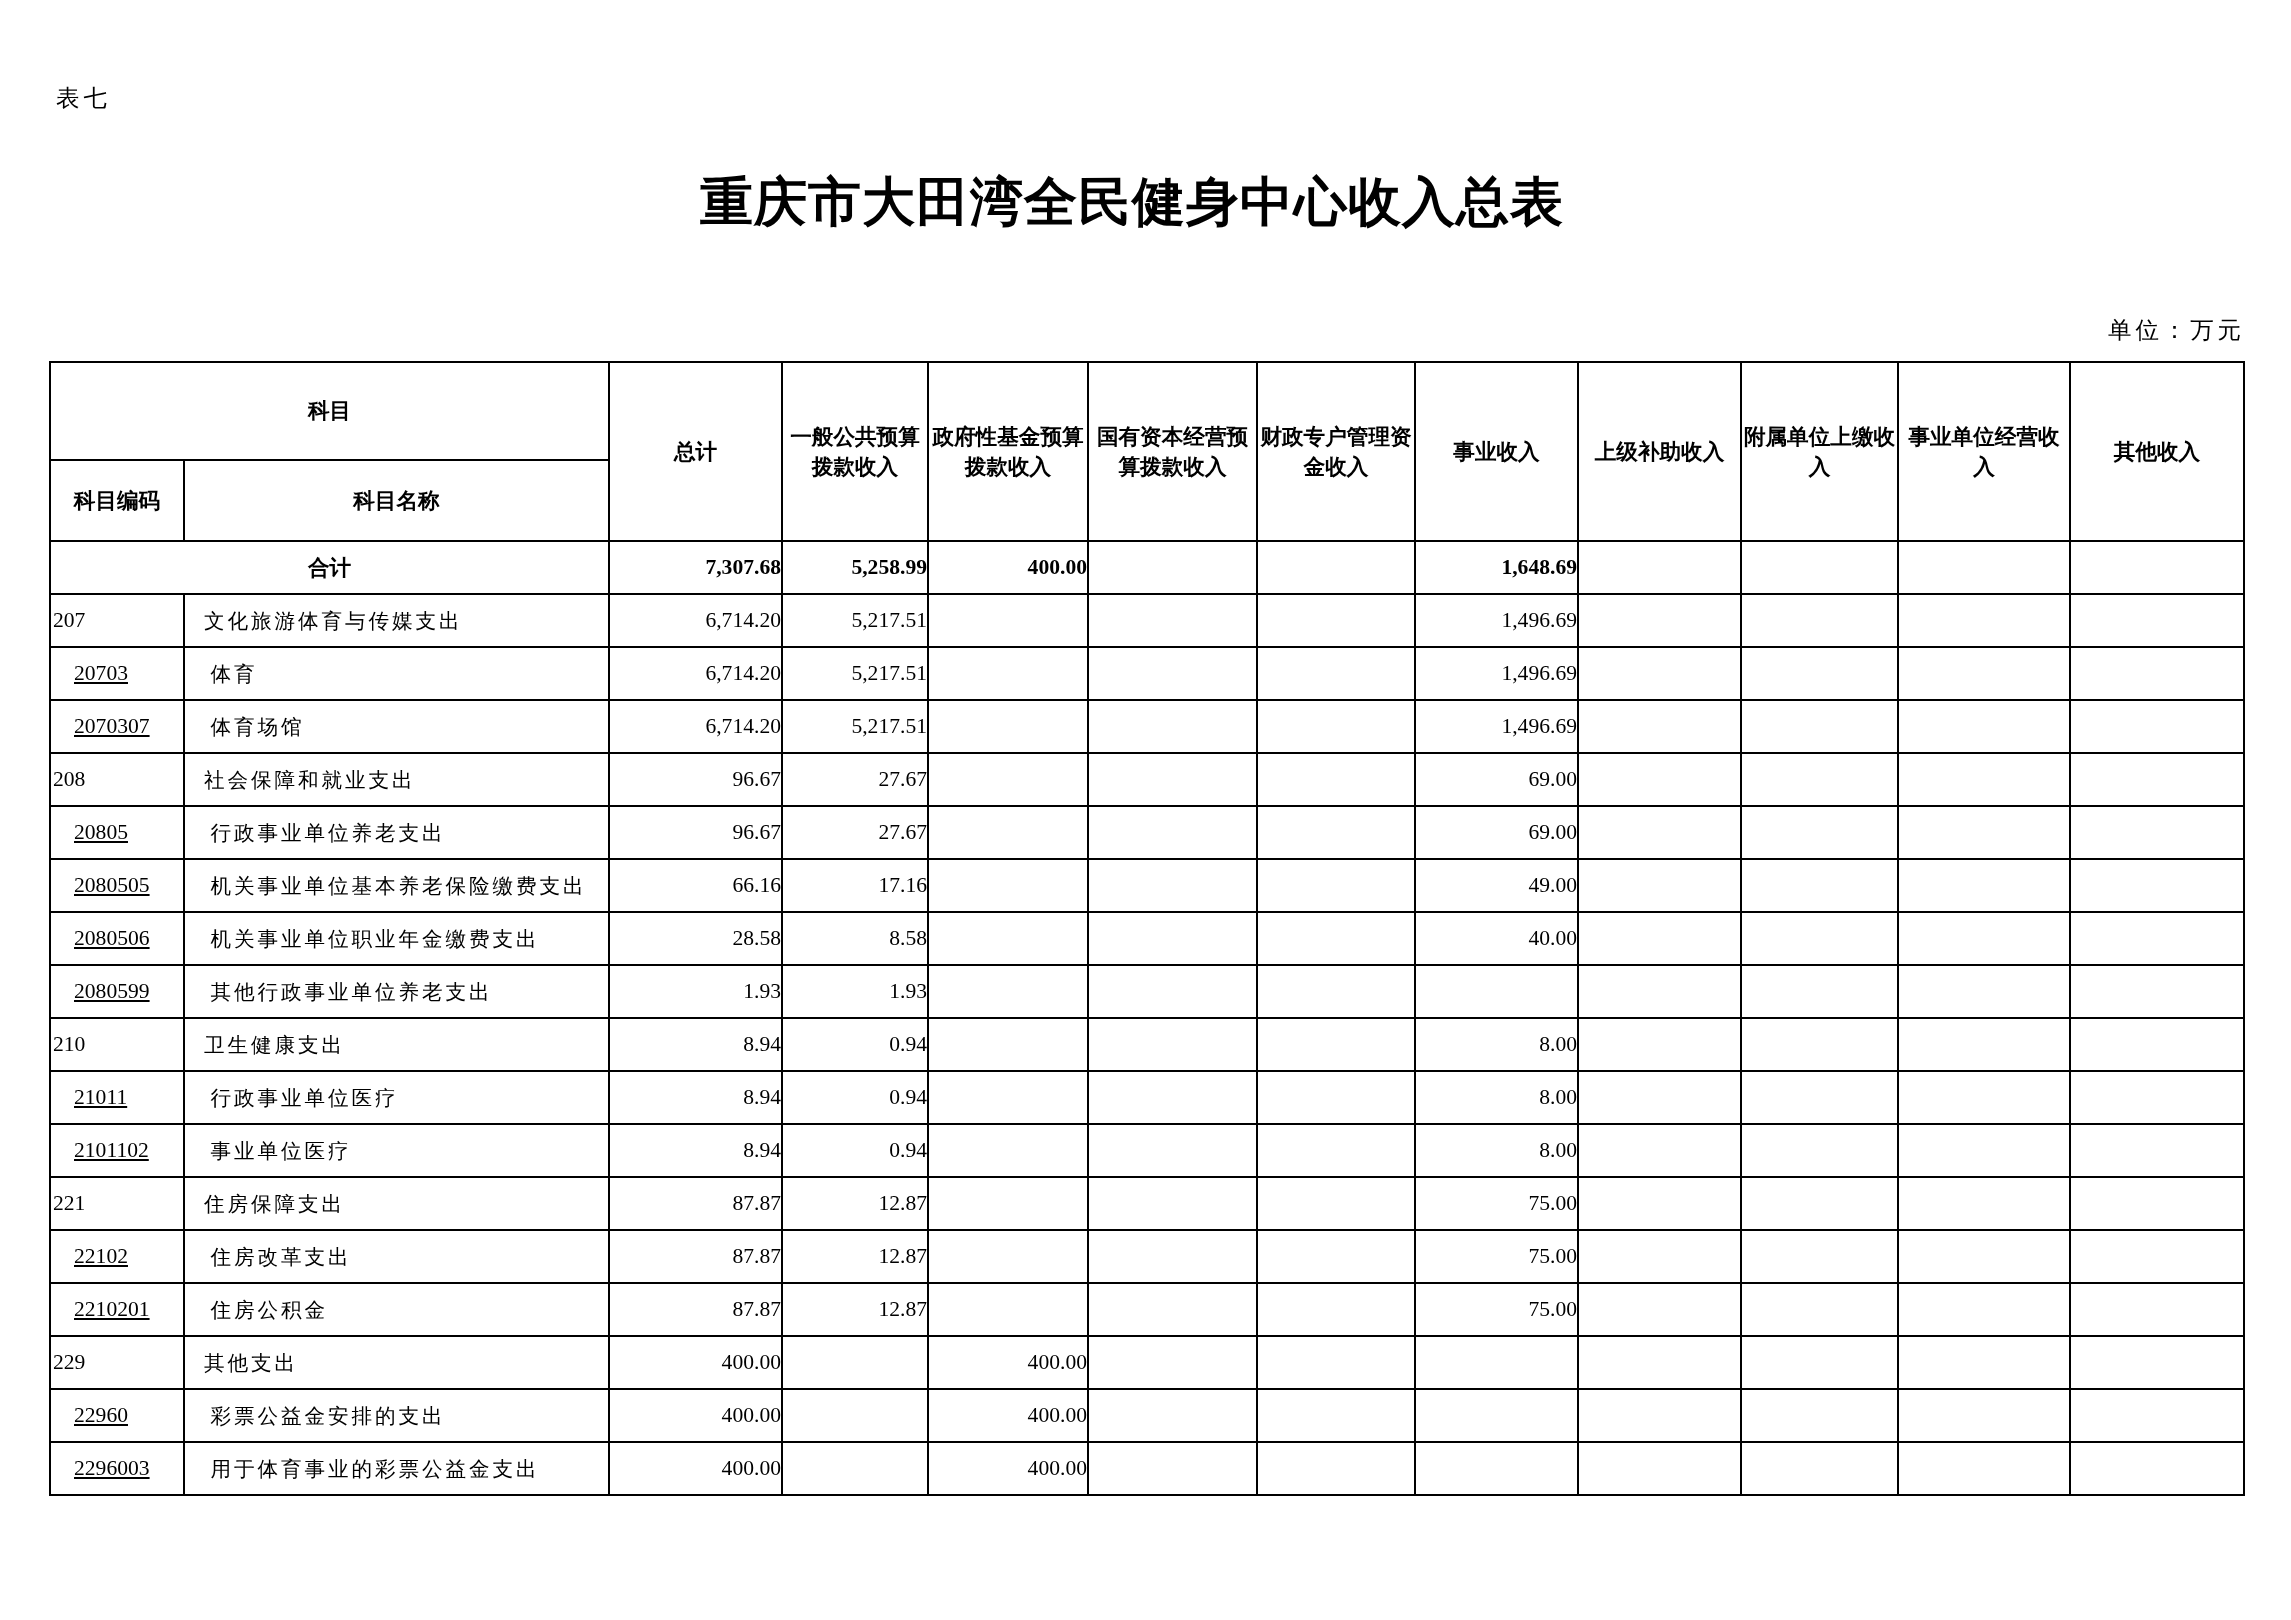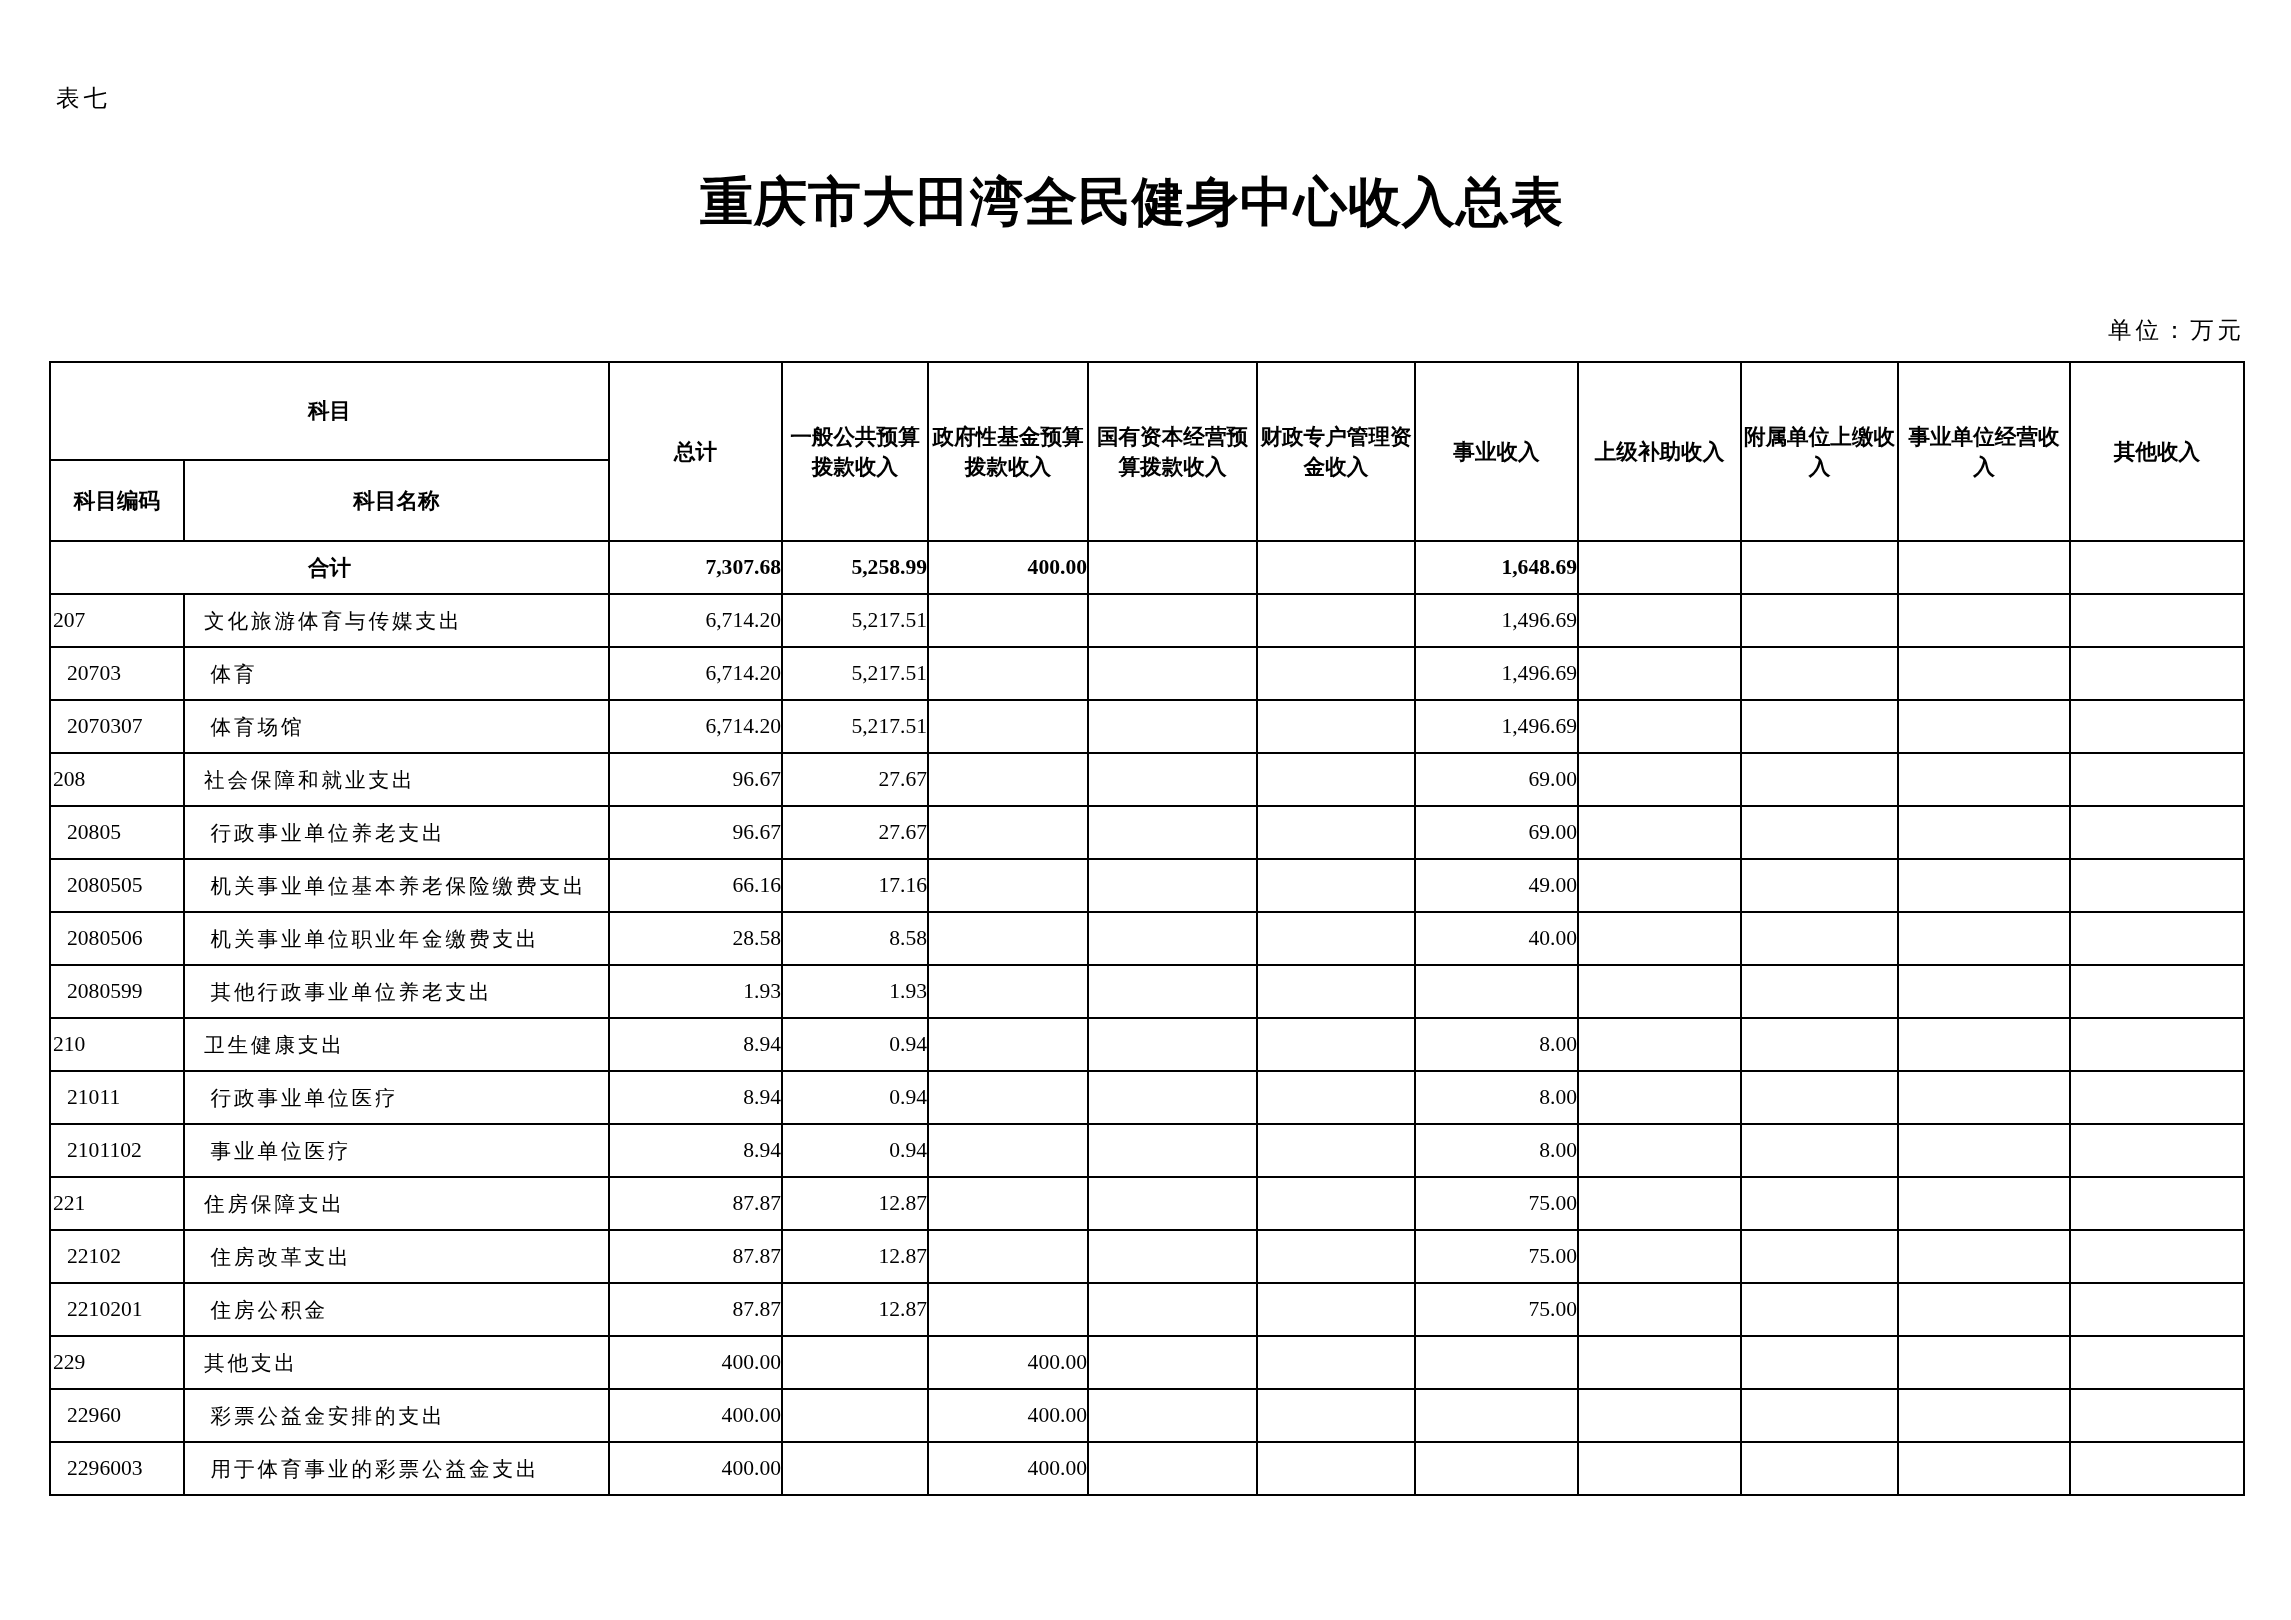--- a/index.html
+++ b/index.html
@@ -33,21 +33,21 @@
   .hdr-bot th { height: 79px; }
   tr.body-row td { height: 51px; }
   td.num {
     text-align: right; padding-right: 2px;
     font-family: "Liberation Serif", "DejaVu Serif", serif; font-size: 21.6px;
   }
   td.code {
     font-family: "Liberation Serif", "DejaVu Serif", serif; font-size: 21.6px; text-align: left; margin-left: 10px;
   }
   td.code.lvl1 { padding-left: 2px; }
-  td.code.lvl2 { padding-left: 16px; }
+  td.code.lvl2 { padding-left: 23px; text-decoration: underline; }
   td.name {
     font-family: "Liberation Serif", "DejaVu Serif", serif; font-size: 20.6px; letter-spacing: 2.9px;
     text-align: left;
   }
   td.name.lvl1 { padding-left: 19px; }
   td.name.lvl2 { padding-left: 25.5px; }
   tr.total-row td { font-weight: bold; }
   td.total-label {
     text-align: center; font-family: "DejaVu Sans", "Liberation Sans", sans-serif;
     font-weight: bold; font-size: 21.6px;

